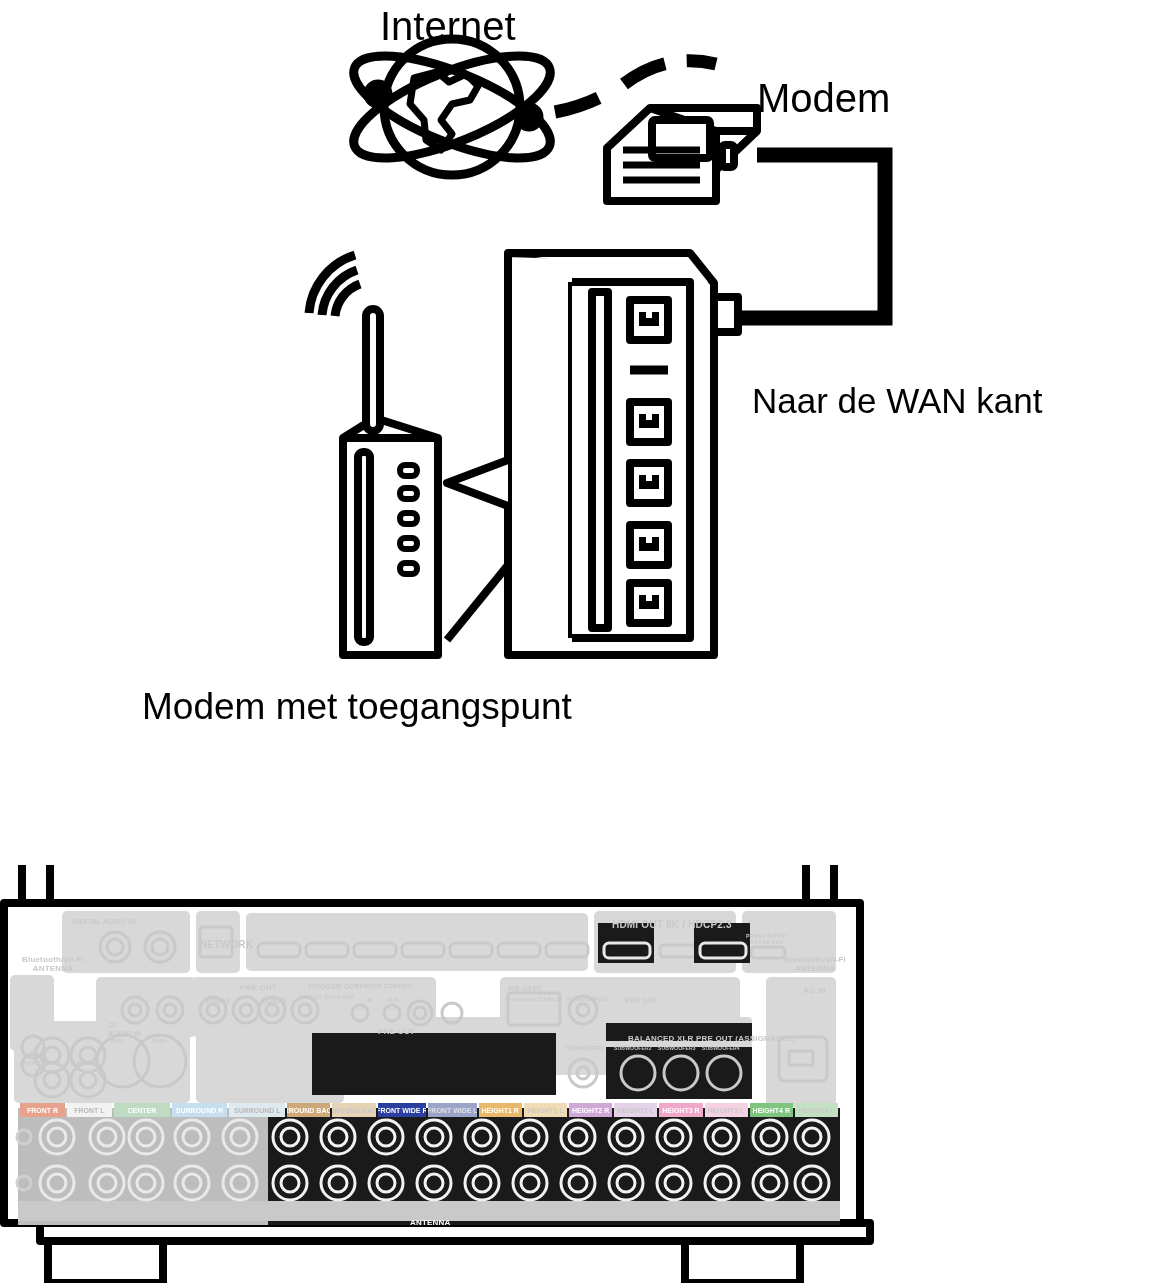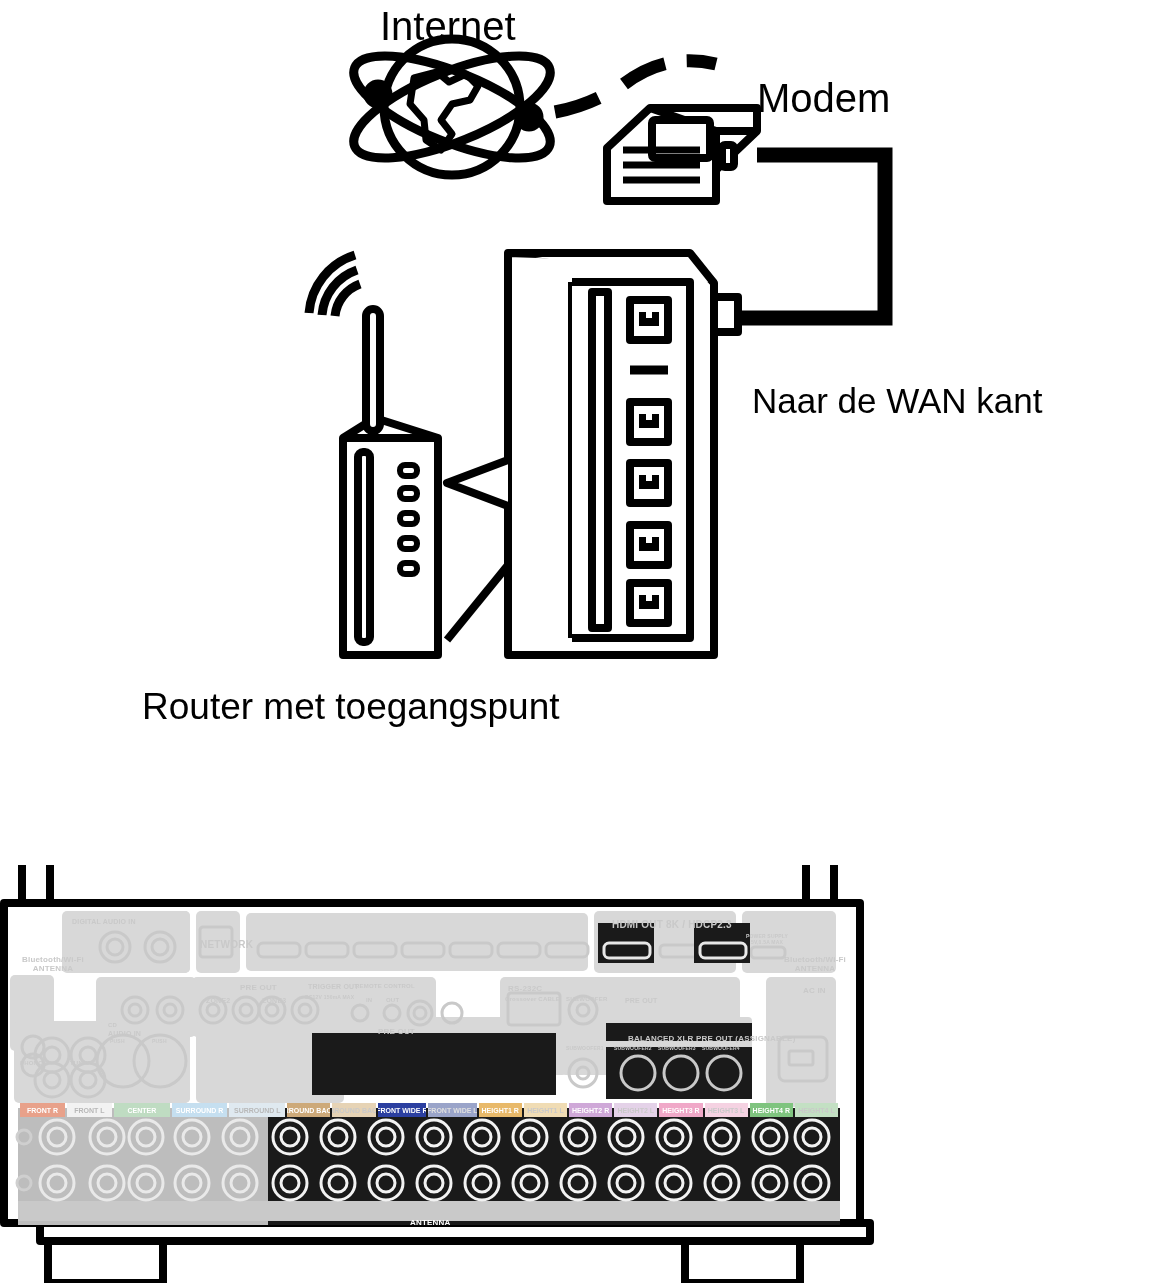--- a/index.html
+++ b/index.html
@@ -107,21 +107,21 @@
     <g fill="none" stroke="#000" stroke-width="9" stroke-linecap="butt">
       <path d="M309 313 a66 66 0 0 1 46 -58"></path>
       <path d="M322 315 a52 52 0 0 1 35 -45"></path>
       <path d="M335 316 a38 38 0 0 1 25 -32"></path>
     </g>
   </svg>
 
   <div class="lbl" id="lbl-internet">Internet</div>
   <div class="lbl" id="lbl-modem">Modem</div>
   <div class="lbl" id="lbl-wan">Naar de WAN kant</div>
-  <div class="lbl" id="lbl-router">Router met toegangspunt</div>
+  <div class="lbl" id="lbl-router">Modem met toegangspunt</div>
 
   <svg width="1149" height="420" viewBox="0 0 1149 420" style="top:865px">
 
     <g fill="#fff" stroke="#000" stroke-width="8" stroke-linejoin="round">
       <rect x="22" y="-85" width="28" height="140" rx="13"></rect>
     </g>
     <g fill="none" stroke="#000" stroke-width="9">
       <path d="M35 -110 a70 70 0 0 1 72 -58" transform="translate(-2,0)"></path>
     </g>
     <g fill="#fff" stroke="#000" stroke-width="8" stroke-linejoin="round">

